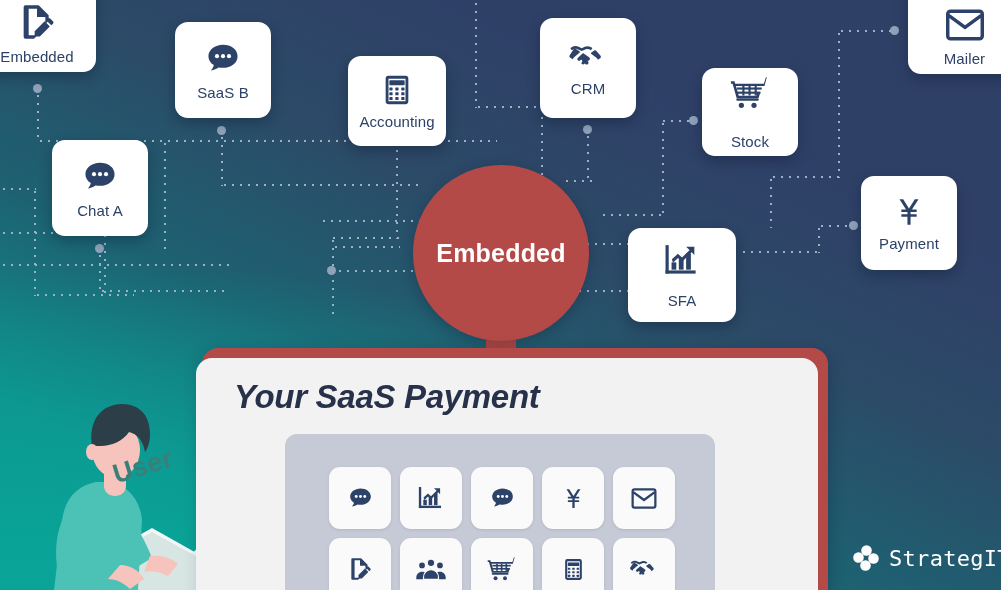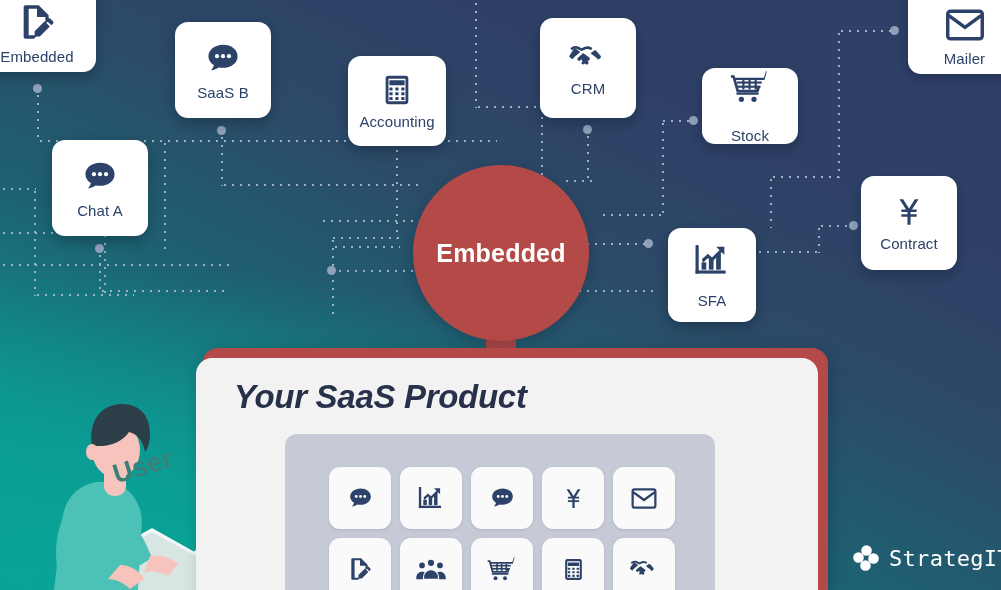--- a/index.html
+++ b/index.html
@@ -199,21 +199,21 @@
   <div class="card" style="left:908px;top:-34px;width:113px;height:108px;justify-content:flex-end;padding-bottom:8px;">
     <div class="ic">
       <svg width="42" height="38" viewBox="0 0 24 22">
         <path d="M3.6 2h16.8A2.6 2.6 0 0 1 23 4.6v12.8A2.6 2.6 0 0 1 20.4 20H3.6A2.6 2.6 0 0 1 1 17.4V4.6A2.6 2.6 0 0 1 3.6 2zm0 2a.6.6 0 0 0-.6.6v12.8c0 .33.27.6.6.6h16.8c.33 0 .6-.27.6-.6V4.6a.6.6 0 0 0-.6-.6H3.6z"></path>
         <path d="M3.1 4.6 12 11.1l8.9-6.5 1.2 1.6-10.1 7.4L1.9 6.2z"></path>
       </svg>
     </div>
     <div class="lbl">Mailer</div>
   </div>
 
-  <div class="card" style="left:702px;top:68px;width:96px;height:76px;gap:16px;">
+  <div class="card" style="left:702px;top:68px;width:96px;height:88px;gap:16px;">
     <div class="ic">
       <svg width="40" height="36" viewBox="0 0 26 22">
         <path d="M22.2 1.2 21 5.2H4.4l-.3-1.1H2.2l.4 1.4 2.3 8.2h13.4l1.2-4.1 1-3.3 1.3-4.3z" fill="none"></path>
         <path d="M23.4.6 22 5H3.4l-.5-1.6H.6V5h1.1l2.6 9.3h14.3l1.1-3.8h-1.9l-.7 2.3H5.7L3.9 6.5h18.5L23.9 1z"></path>
         <rect x="4.6" y="7.4" width="16" height="1.4"></rect>
         <rect x="4.6" y="10.1" width="15.2" height="1.4"></rect>
         <rect x="8" y="6.4" width="1.4" height="6.2"></rect>
         <rect x="12" y="6.4" width="1.4" height="6.2"></rect>
         <rect x="16" y="6.4" width="1.4" height="6.2"></rect>
         <rect x="4.1" y="14.4" width="14.6" height="1.6" rx=".8"></rect>
@@ -235,25 +235,25 @@
     </div>
     <div class="lbl">Chat A</div>
   </div>
 
   <div class="card" style="left:861px;top:176px;width:96px;height:94px;">
     <div class="ic">
       <svg width="34" height="34" viewBox="0 0 24 24">
         <path d="M5.3 3h2.6l4.1 6.6L16.1 3h2.6l-4.6 7.2h3.3v1.8h-4.3v1.6h4.3v1.8h-4.3V21h-2.2v-5.6H6.6v-1.8h4.3v-1.6H6.6v-1.8h3.3z"></path>
       </svg>
     </div>
-    <div class="lbl">Contract</div>
-  </div>
-
-
-  <div class="card" style="left:668px;top:228px;width:88px;height:94px;gap:8px;">
+    <div class="lbl">Payment</div>
+  </div>
+
+
+  <div class="card" style="left:628px;top:228px;width:108px;height:94px;gap:8px;">
     <div class="ic">
       <svg width="38" height="36" viewBox="0 0 24 22">
         <rect x="1.6" y="1.6" width="2" height="18"></rect>
         <rect x="1.6" y="17.6" width="19" height="2"></rect>
         <rect x="5.4" y="12.5" width="3" height="4.6"></rect>
         <rect x="10" y="9.5" width="3" height="7.6"></rect>
         <rect x="14.6" y="6.8" width="3" height="10.3"></rect>
         <path d="M5.6 10.6 9.4 7.1l2.6 2.3 5.2-5.1 1.4 1.4-6.5 6.4-2.6-2.3-3.2 3z"></path>
         <path d="M14.6 2.6h5.2v5.2l-1.8-1.9-1.6-1.5z"></path>
       </svg>
@@ -280,21 +280,21 @@
     <ellipse cx="116" cy="90" rx="24" ry="28" fill="#f6c4bc"></ellipse>
     <path d="M92 86 c-4 -26 10 -42 30 -42 c18 0 28 12 28 30 c0 8 -2 14 -5 18 c-2 -12 -8 -18 -16 -20 c-6 9 -18 14 -28 14 z" fill="#2c3e47"></path>
     <ellipse cx="92" cy="92" rx="6" ry="8" fill="#f6c4bc"></ellipse>
 
     <path d="M60 230 l84 0 l-4 30 l-84 0 z" fill="#243540"></path>
     <text class="user-label" x="75" y="152" transform="rotate(-17 75 152)" font-size="27" font-weight="700" fill="#3c7f79" font-family="Liberation Sans, sans-serif">User</text>
   </svg>
 
   <div class="panel-frame" style="left:202px;top:348px;width:626px;height:260px;"></div>
   <div class="panel" style="left:196px;top:358px;width:622px;height:250px;"></div>
-  <div class="panel-title" style="left:234px;top:378px;">Your SaaS Product</div>
+  <div class="panel-title" style="left:234px;top:378px;">Your SaaS Payment</div>
   <div class="tile-wrap" style="left:285px;top:434px;width:430px;height:175px;"></div>
   <div class="tiles" style="left:329px;top:467px;">
     <div class="tile">
       <svg width="27" height="27" viewBox="0 0 24 24">
         <path d="M12 3C6.9 3 2.8 6.2 2.8 10.2c0 2.3 1.3 4.3 3.4 5.6-.2 1-.8 2.3-1.8 3.4 1.9-.3 3.6-1.1 4.8-1.9 .9.2 1.8.3 2.8.3 5.1 0 9.2-3.2 9.2-7.4S17.1 3 12 3z"></path>
         <circle cx="8.2" cy="10.2" r="1.3" fill="#fafafb"></circle>
           <circle cx="12" cy="10.2" r="1.3" fill="#fafafb"></circle>
           <circle cx="15.8" cy="10.2" r="1.3" fill="#fafafb"></circle>
       </svg>
     </div>

